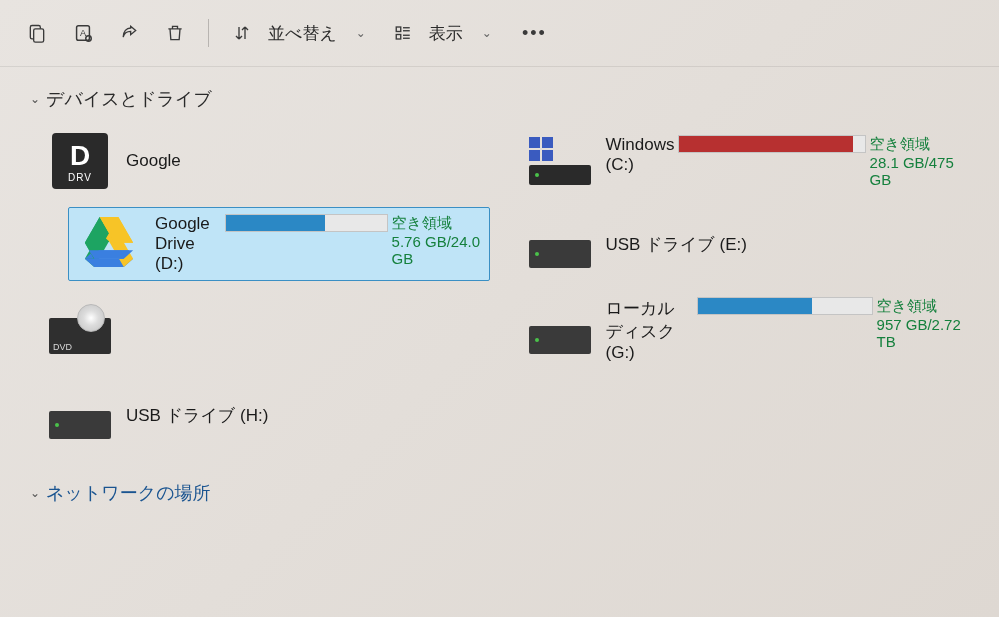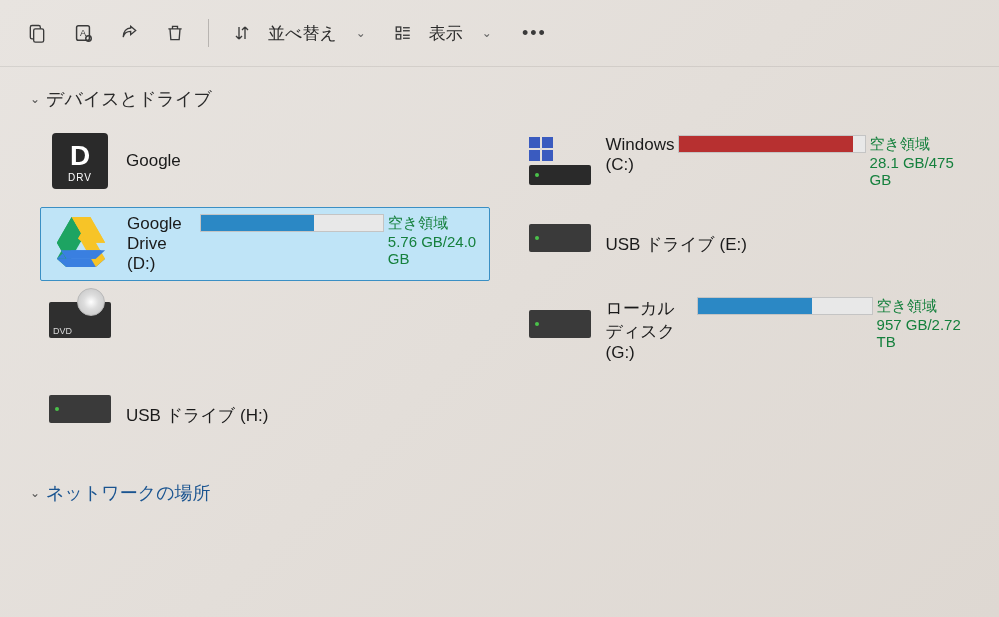--- a/index.html
+++ b/index.html
@@ -76,20 +76,21 @@
       align-items: center;
       gap: 14px;
       padding: 6px 8px;
       border-radius: 2px;
       cursor: pointer;
       min-height: 72px;
     }
     .drive-item.selected {
       background: #bfe4f7;
       border: 1px solid #3a8fc4;
+      margin-left: 28px;
     }
     .drive-icon {
       width: 64px;
       height: 56px;
       flex-shrink: 0;
       display: flex;
       align-items: center;
       justify-content: center;
     }
     .drive-info {
@@ -163,21 +164,21 @@
       width: 4px; height: 4px;
       background: #4ac24a;
       border-radius: 50%;
     }
     .icon-gdrive svg { width: 56px; height: 56px; }
     .icon-usb, .icon-dvd, .icon-localdisk {
       width: 62px; height: 28px;
       background: #3a3a3a;
       border-radius: 2px;
       align-self: flex-end;
-      margin-bottom: 20px;
+      margin-bottom: 4px;
       position: relative;
     }
     .icon-usb::before, .icon-localdisk::before {
       content: '';
       position: absolute;
       left: 6px; top: 50%;
       transform: translateY(-50%);
       width: 4px; height: 4px;
       background: #4ac24a;
       border-radius: 50%;

